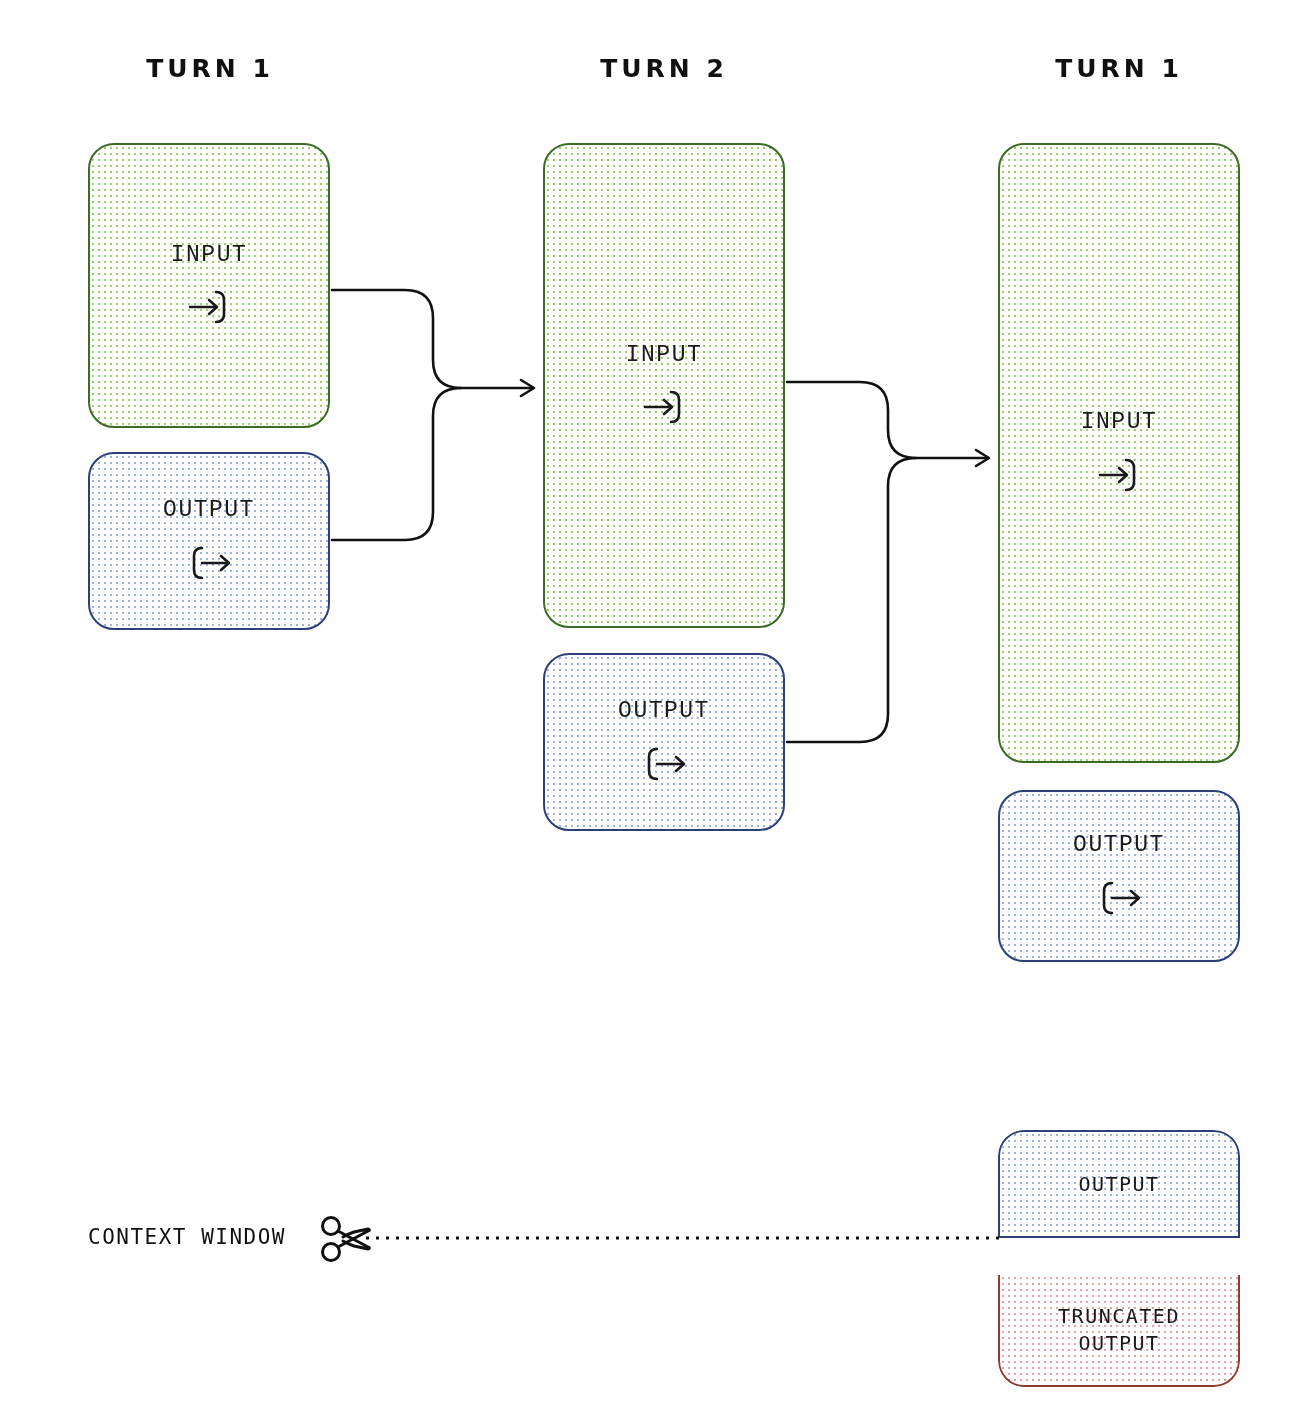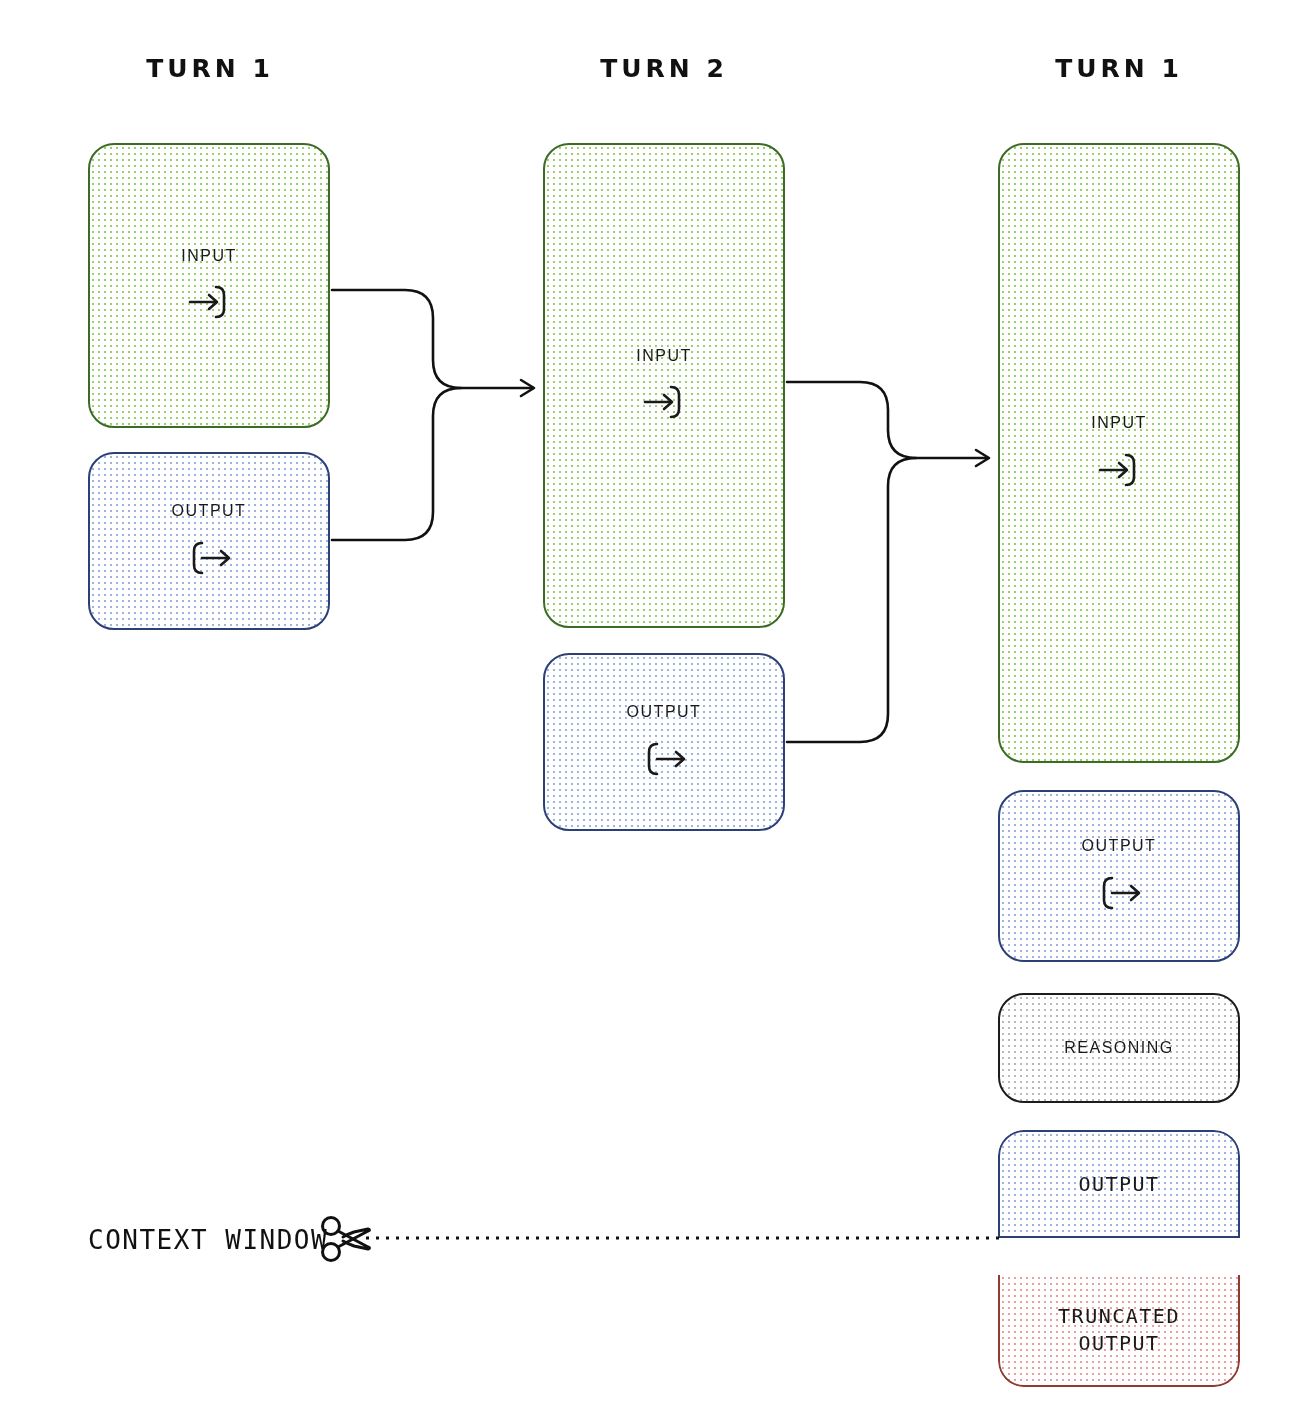--- a/index.html
+++ b/index.html
@@ -27,22 +27,22 @@
   .block {
     position: absolute;
     border-radius: 26px;
     display: flex;
     flex-direction: column;
     align-items: center;
     justify-content: center;
     overflow: hidden;
   }
   .block .lbl {
-    font-family: Liberation Sans, sans-serif;
-    font-size: 16px;
+    font-family: Liberation Mono, monospace;
+    font-size: 23px;
     letter-spacing: 1.5px;
     color: #1a1a1a;
     line-height: 1.35;
     text-align: center;
     position: relative;
     z-index: 2;
   }
   .block .glyph {
     position: relative;
     z-index: 2;
@@ -103,21 +103,21 @@
     white-space: pre-line;
   }
 
   
   #wires { position: absolute; inset: 0; width: 1316px; height: 1422px; pointer-events: none; }
 
   
   .ctx-label {
     position: absolute;
     font-family: "DejaVu Sans Mono", monospace;
-    font-size: 26px;
+    font-size: 21px;
     letter-spacing: 1.5px;
     color: #111111;
     white-space: nowrap;
   }
   .scissors {
     position: absolute;
     font-family: "DejaVu Sans", sans-serif;
     font-size: 42px;
     color: #111111;
     line-height: 1;
@@ -191,23 +191,20 @@
     <div class="lbl">OUTPUT</div>
     <div class="glyph">
       <svg width="46" height="40" viewBox="0 0 46 40">
         <path d="M16 5 Q8 5 8 13 L8 27 Q8 35 16 35" stroke="#1a1a1a" stroke-width="2.6" fill="none" stroke-linecap="round"></path>
         <path d="M16 20 H42" stroke="#1a1a1a" stroke-width="2.6" fill="none" stroke-linecap="round"></path>
         <path d="M35 13 L43 20 L35 27" stroke="#1a1a1a" stroke-width="2.6" fill="none" stroke-linecap="round" stroke-linejoin="round"></path>
       </svg>
     </div>
   </div>
 
-  <div class="block fill-gray" style="left:998px; top:993px; width:242px; height:110px;">
-    <div class="lbl">REASONING</div>
-  </div>
 
   <div class="split-block" style="left:998px; top:1130px; width:242px; height:257px;">
     <div class="half split-top" style="height:108px;">
       <div class="lbl">OUTPUT</div>
     </div>
     <div class="half split-bottom" style="height:112px;">
       <div class="lbl">TRUNCATED
 OUTPUT</div>
     </div>
   </div>

